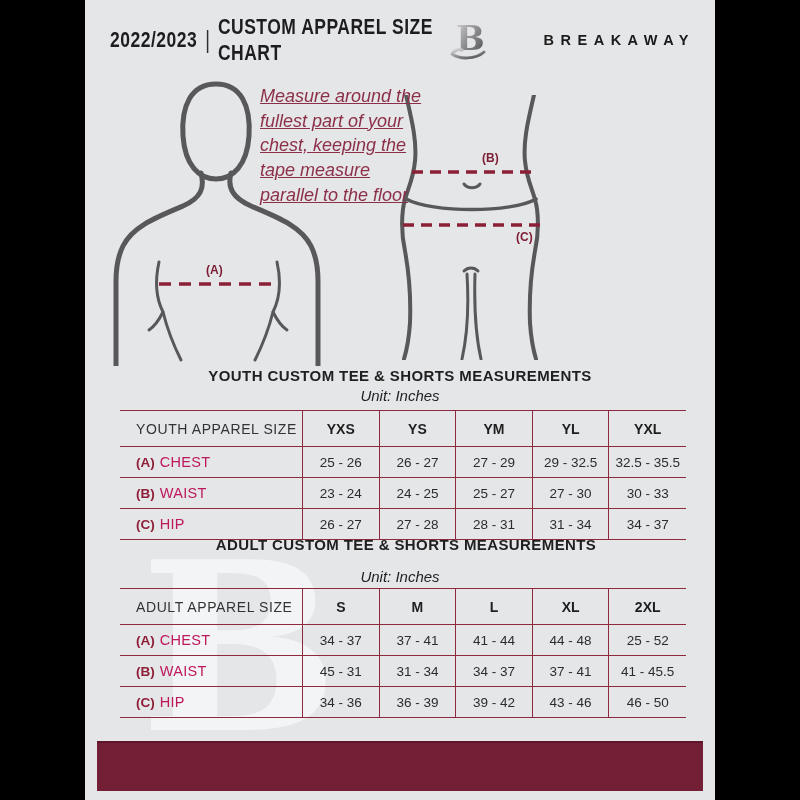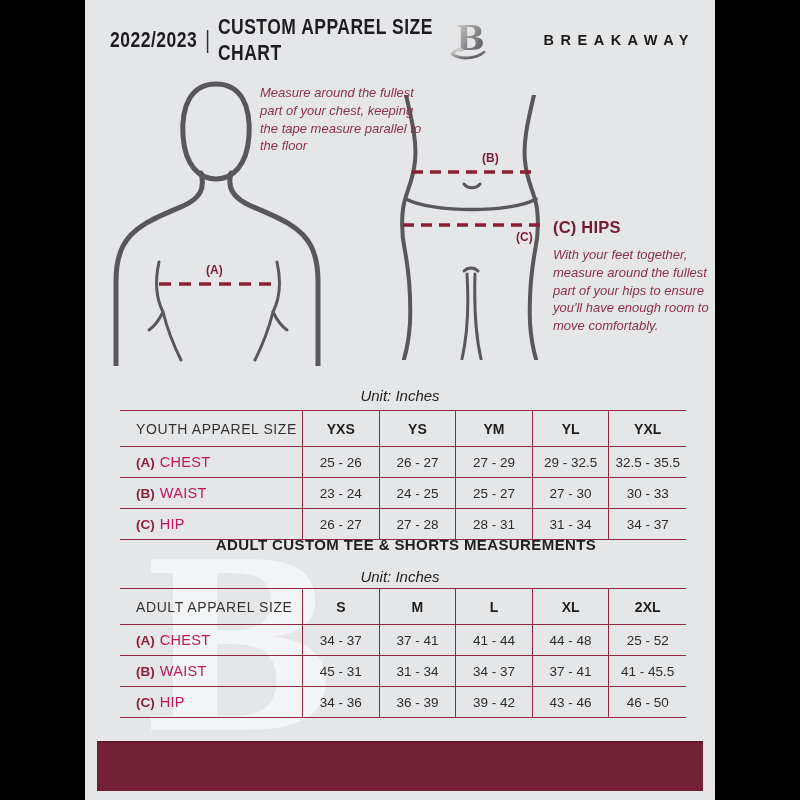--- a/index.html
+++ b/index.html
@@ -24,21 +24,21 @@
   .fig-upper { position:absolute; left:28px; top:76px; width:210px; height:290px; }
   .fig-lower { position:absolute; left:305px; top:95px; width:160px; height:265px; }
   .marker { position:absolute; font-weight:700; font-size:12px; color:#7c1c33; }
   #marker-a { left:93px; top:187px; }
   #marker-b { left:92px; top:56px; }
   #marker-c { left:126px; top:135px; }
 
   .guide-block { position:absolute; color:#8c3049; z-index:2; }
   .guide-heading { font-size:16.5px; font-weight:800; color:#701b31;
                    margin-bottom:9px; letter-spacing:.2px; }
-  .guide-body { font-size:13px; font-style:italic; line-height:1.37; }
+  .guide-body { font-size:18px; font-style:italic; line-height:1.37;text-decoration:underline; }
   #guide-chest { left:175px; top:84px; width:162px; }
   #guide-waist { left:468px; top:84px; width:158px; }
   #guide-hips  { left:468px; top:218px; width:164px; }
 
   
   .section-title { position:absolute; width:100%; text-align:center; font-weight:700;
                    font-size:15px; color:#1f1f1f; letter-spacing:.4px; z-index:2; }
   .section-unit  { position:absolute; width:100%; text-align:center; font-style:italic;
                    font-size:15px; color:#1f1f1f; z-index:2; }
   #youth-title { top:367px; }  #youth-unit { top:387px; }
@@ -126,27 +126,24 @@
         <path stroke-width="3" d="M85,179 C84,212 86,242 91,264"></path>
       </g>
       <path d="M22,77 L142,77" stroke="#8a1f36" stroke-width="3.5" stroke-dasharray="11 7" fill="none"></path>
       <path d="M13,130 L151,130" stroke="#8a1f36" stroke-width="3.5" stroke-dasharray="11 7" fill="none"></path>
     </svg>
     <span class="marker" id="marker-b">(B)</span>
     <span class="marker" id="marker-c">(C)</span>
   </div>
 
 
-  <div class="guide-block" id="guide-hips">
-    <div class="guide-heading">(C) HIPS</div>
-    <p class="guide-body">With your feet together, measure around the fullest part of your hips to ensure you'll have enough room to move comfortably.</p>
-  </div>
 
   <div class="watermark">B</div>
 
+  <div class="section-title" id="youth-title">YOUTH CUSTOM TEE &amp; SHORTS MEASUREMENTS</div>
   <div class="section-unit" id="youth-unit">Unit: Inches</div>
 
   <div class="tbl" id="youth-table">
     <div class="tr head">
       <div class="td lbl">YOUTH APPAREL SIZE</div>
       <div class="td">YXS</div>
       <div class="td">YS</div>
       <div class="td">YM</div>
       <div class="td">YL</div>
       <div class="td">YXL</div>

